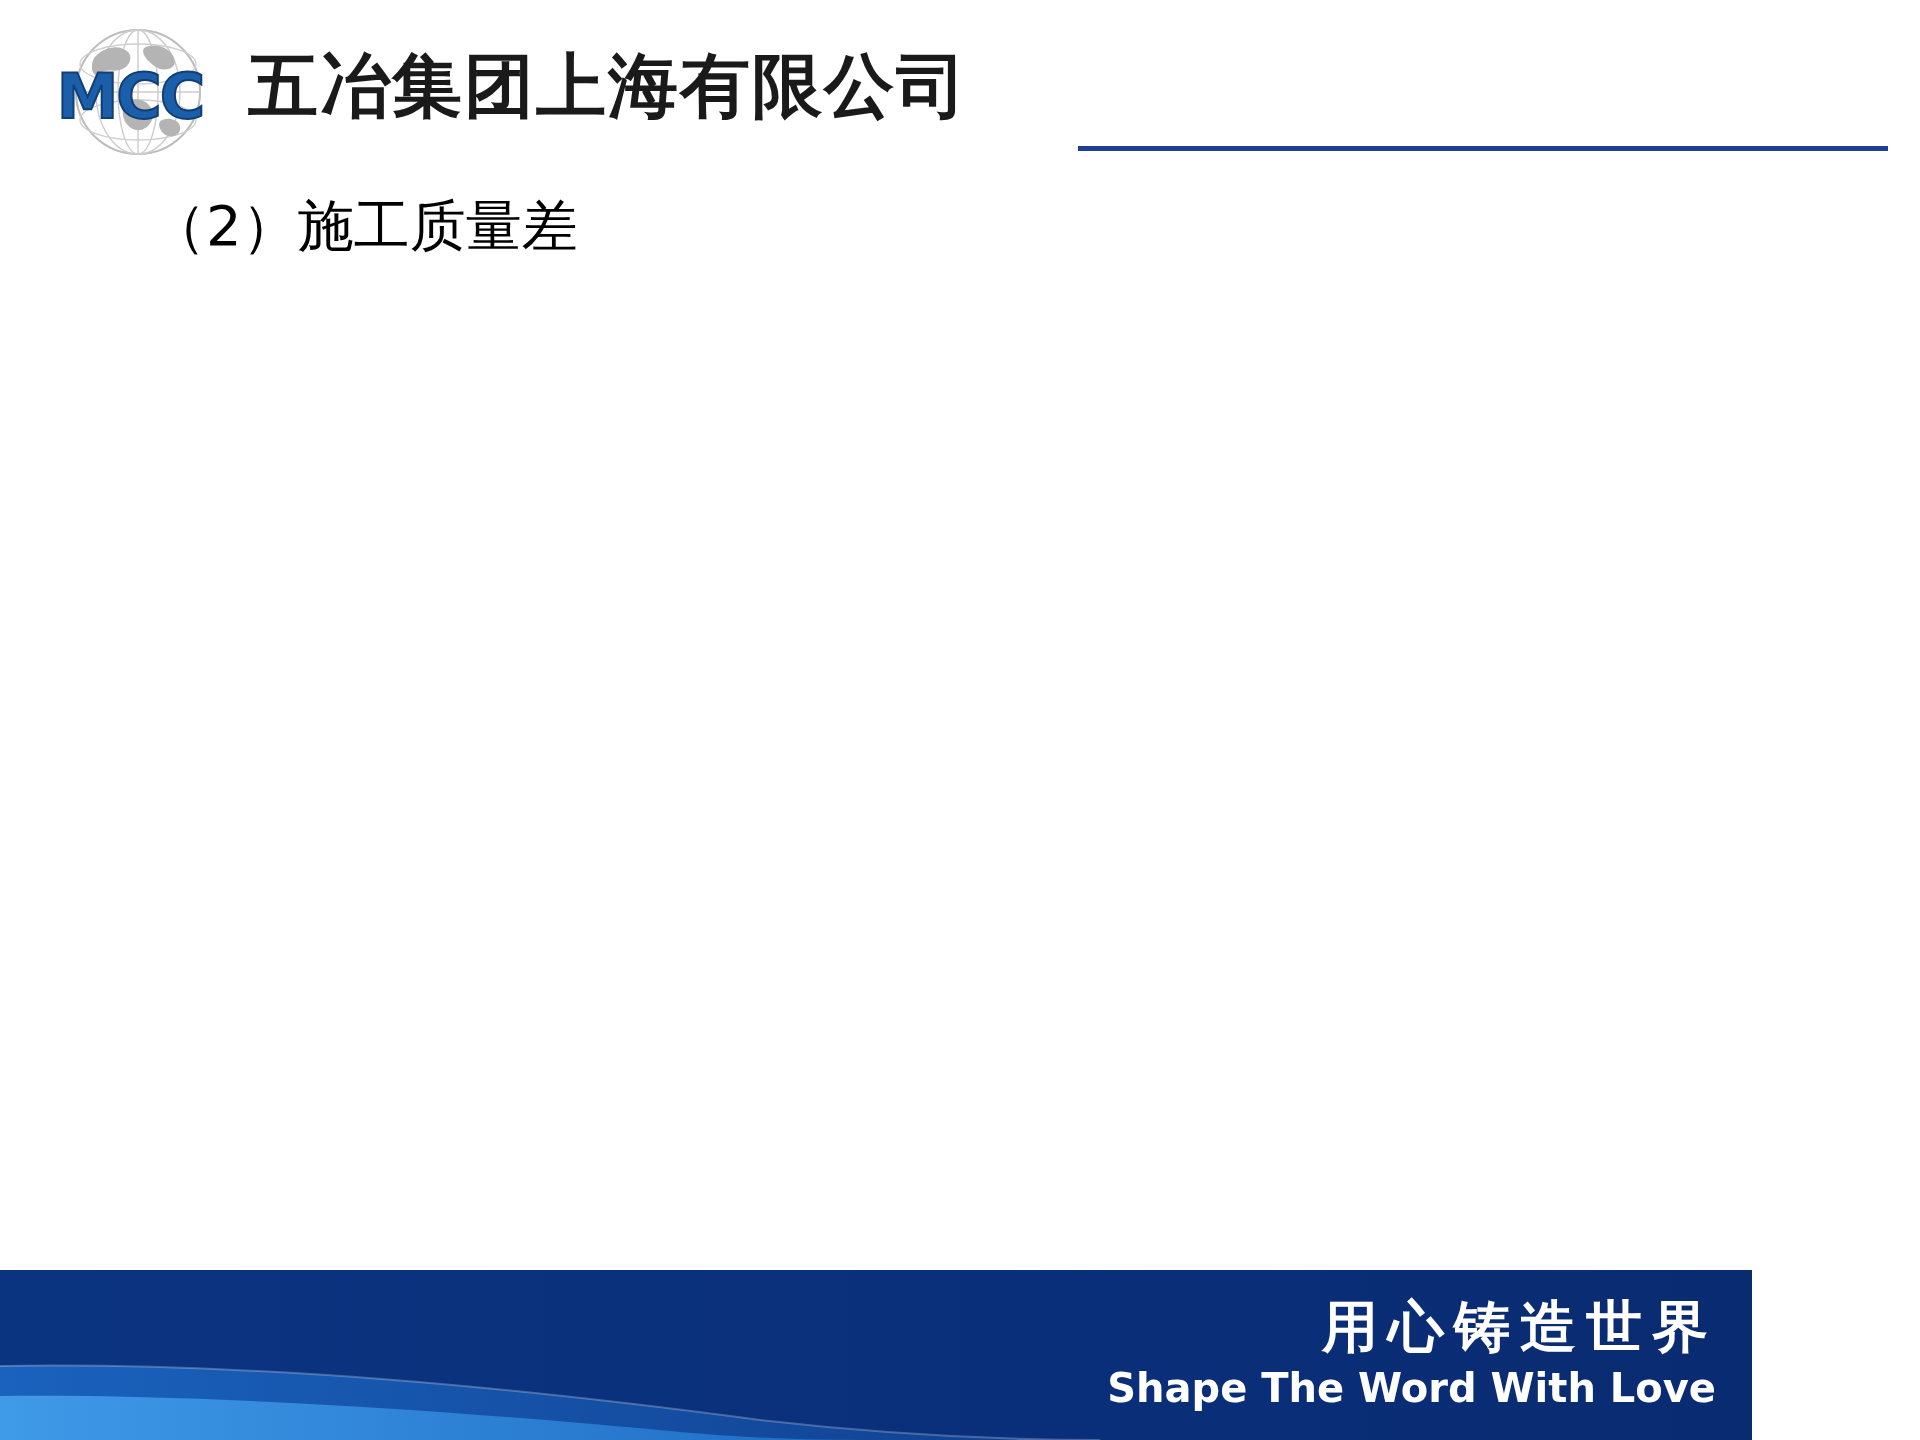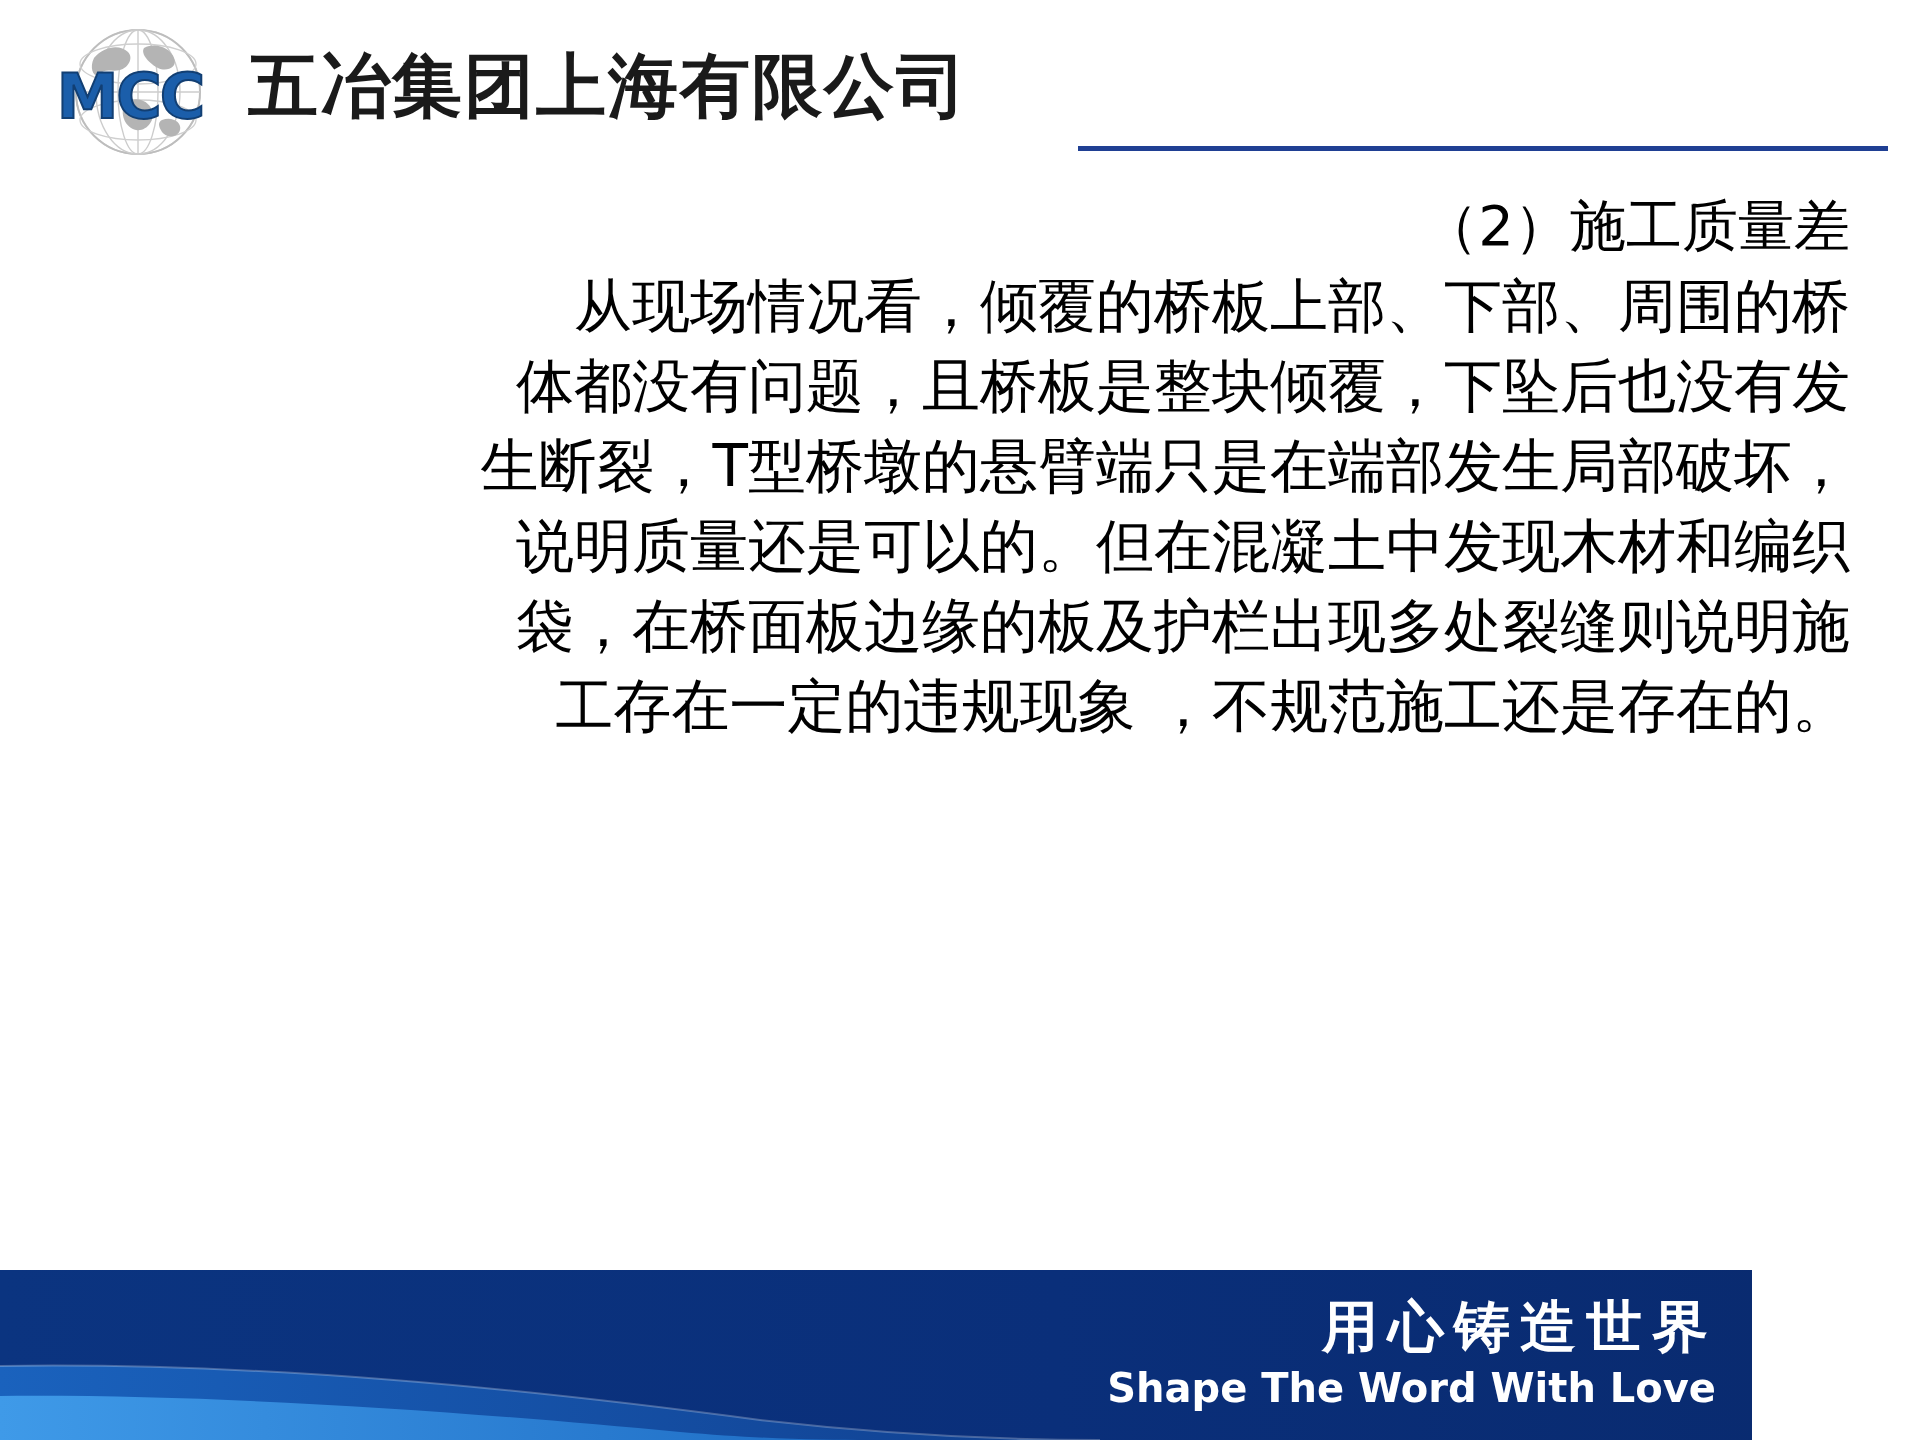--- a/index.html
+++ b/index.html
@@ -75,21 +75,20 @@
     height: 5px;
     background: #1f3f93;
   }
 
   
   .content {
     position: absolute;
     left: 150px;
     top: 188px;
     width: 1700px;
-    text-align: right;
   }
   .heading-line {
     font-family: "DejaVu Sans", sans-serif;
     font-size: 56px;
     line-height: 76px;
     color: #000000;
     white-space: nowrap;
   }
   .para {
     margin-top: 2px;
@@ -172,28 +171,20 @@
       </svg>
       <div class="mcc-text">MCC</div>
     </div>
 
     <div class="company-title">五冶集团上海有限公司</div>
     <div class="header-rule"></div>
   </div>
 
   <div class="content">
     <div class="heading-line">（2）施工质量差</div>
-    <div class="para">
-      <div class="line first">从现场情况看，倾覆的桥板上部、下部、周围的桥</div>
-      <div class="line">体都没有问题，且桥板是整块倾覆，下坠后也没有发</div>
-      <div class="line">生断裂，T型桥墩的悬臂端只是在端部发生局部破坏，</div>
-      <div class="line">说明质量还是可以的。但在混凝土中发现木材和编织</div>
-      <div class="line">袋，在桥面板边缘的板及护栏出现多处裂缝则说明施</div>
-      <div class="line">工存在一定的违规现象 ，不规范施工还是存在的。</div>
-    </div>
   </div>
 
   <div class="footer">
     <svg class="footer-bg" viewBox="0 0 1920 170" preserveAspectRatio="none">
       <defs>
         <linearGradient id="gDark" x1="0" y1="0" x2="1" y2="0">
           <stop offset="0%" stop-color="#0c3display"></stop>
           <stop offset="0%" stop-color="#0b3480"></stop>
           <stop offset="55%" stop-color="#0a2f7a"></stop>
           <stop offset="100%" stop-color="#092a6e"></stop>

